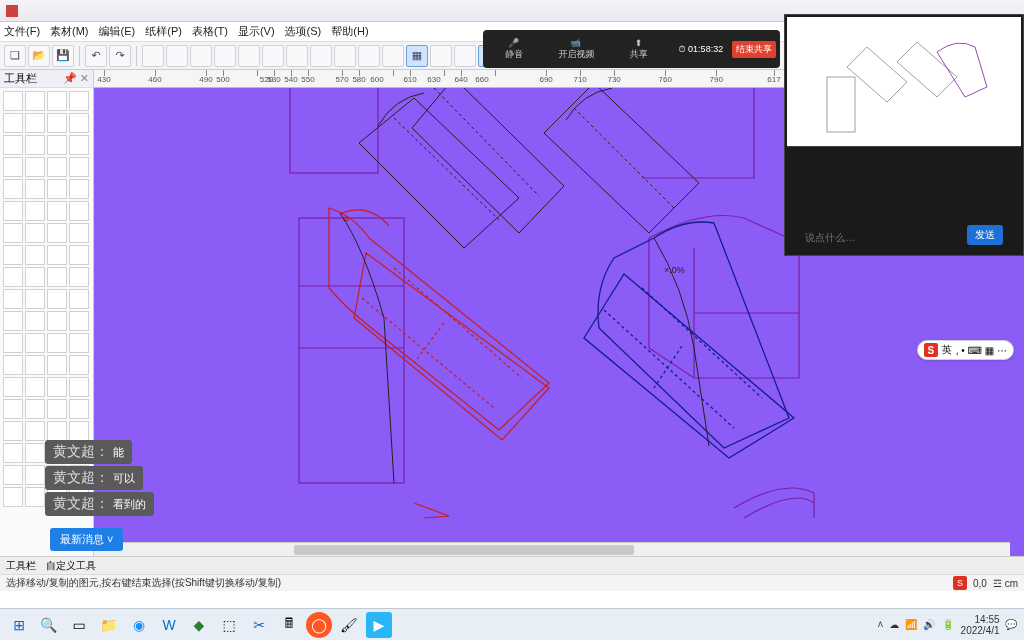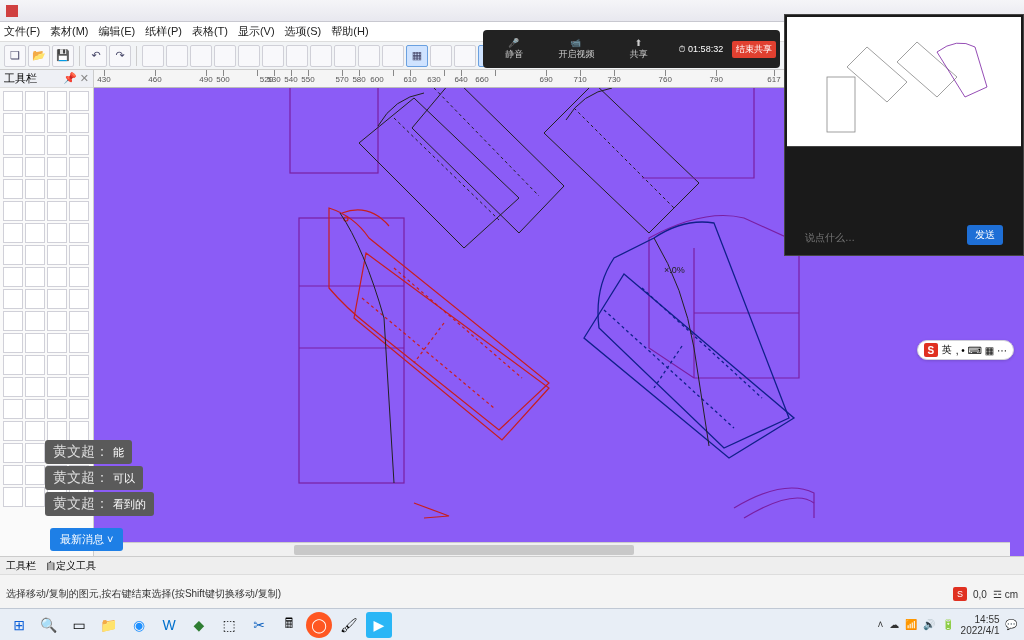--- a/index.html
+++ b/index.html
@@ -25,21 +25,21 @@
   .toolbox-hdr .x { color:#888; }
   .toolbox { flex:1; padding: 3px; display: grid; grid-template-columns: repeat(4, 20px); gap: 2px; align-content: start; }
   .tool { width: 20px; height: 20px; border:1px solid #d0d0d8; background:#fff; }
   
   .canvas-wrap { flex:1; position: relative; background:#8b5cf6; }
   .ruler-h { height: 18px; background:#f5f5f5; border-bottom:1px solid #bbb; position:relative; overflow:hidden; font-size:8px; color:#555; }
   .ruler-h .tick { position:absolute; top:0; width:1px; height:6px; background:#888; }
   .ruler-h .ticklabel { position:absolute; top:5px; transform:translateX(-50%); }
   
   .status-tabs { height: 18px; background:#eee; border-top:1px solid #ccc; font-size:10px; padding:2px 6px; display:flex; gap:10px; }
-  .status-bar { height: 16px; background:#f4f4f4; border-top:1px solid #ddd; font-size:10px; padding:19px 6px; display:flex; justify-content:space-between; align-items:center; color:#333; }
+  .status-bar { height: 16px; background:#f4f4f4; border-top:1px solid #ddd; font-size:10px; padding:8px 6px; display:flex; justify-content:space-between; align-items:center; color:#333; }
   .status-right { display:flex; gap:6px; align-items:center; }
   
   .taskbar { position:absolute; bottom:0; left:0; right:0; height:32px; background:#e8eef6; border-top:1px solid #c0c8d4; display:flex; align-items:center; padding:0 6px; gap:4px; }
   .taskicon { width:26px; height:26px; border-radius:3px; display:flex; align-items:center; justify-content:center; font-size:14px; }
   .taskbar .spacer { flex:1; }
   .tray { display:flex; align-items:center; gap:6px; font-size:10px; color:#333; }
   .clock { text-align:right; line-height:11px; }
   
   
   .conference-bar { position:absolute; top:30px; left:483px; width:297px; height:38px; background:#222; border-radius:4px; display:flex; align-items:center; color:#ccc; font-size:9px; z-index:50; }

